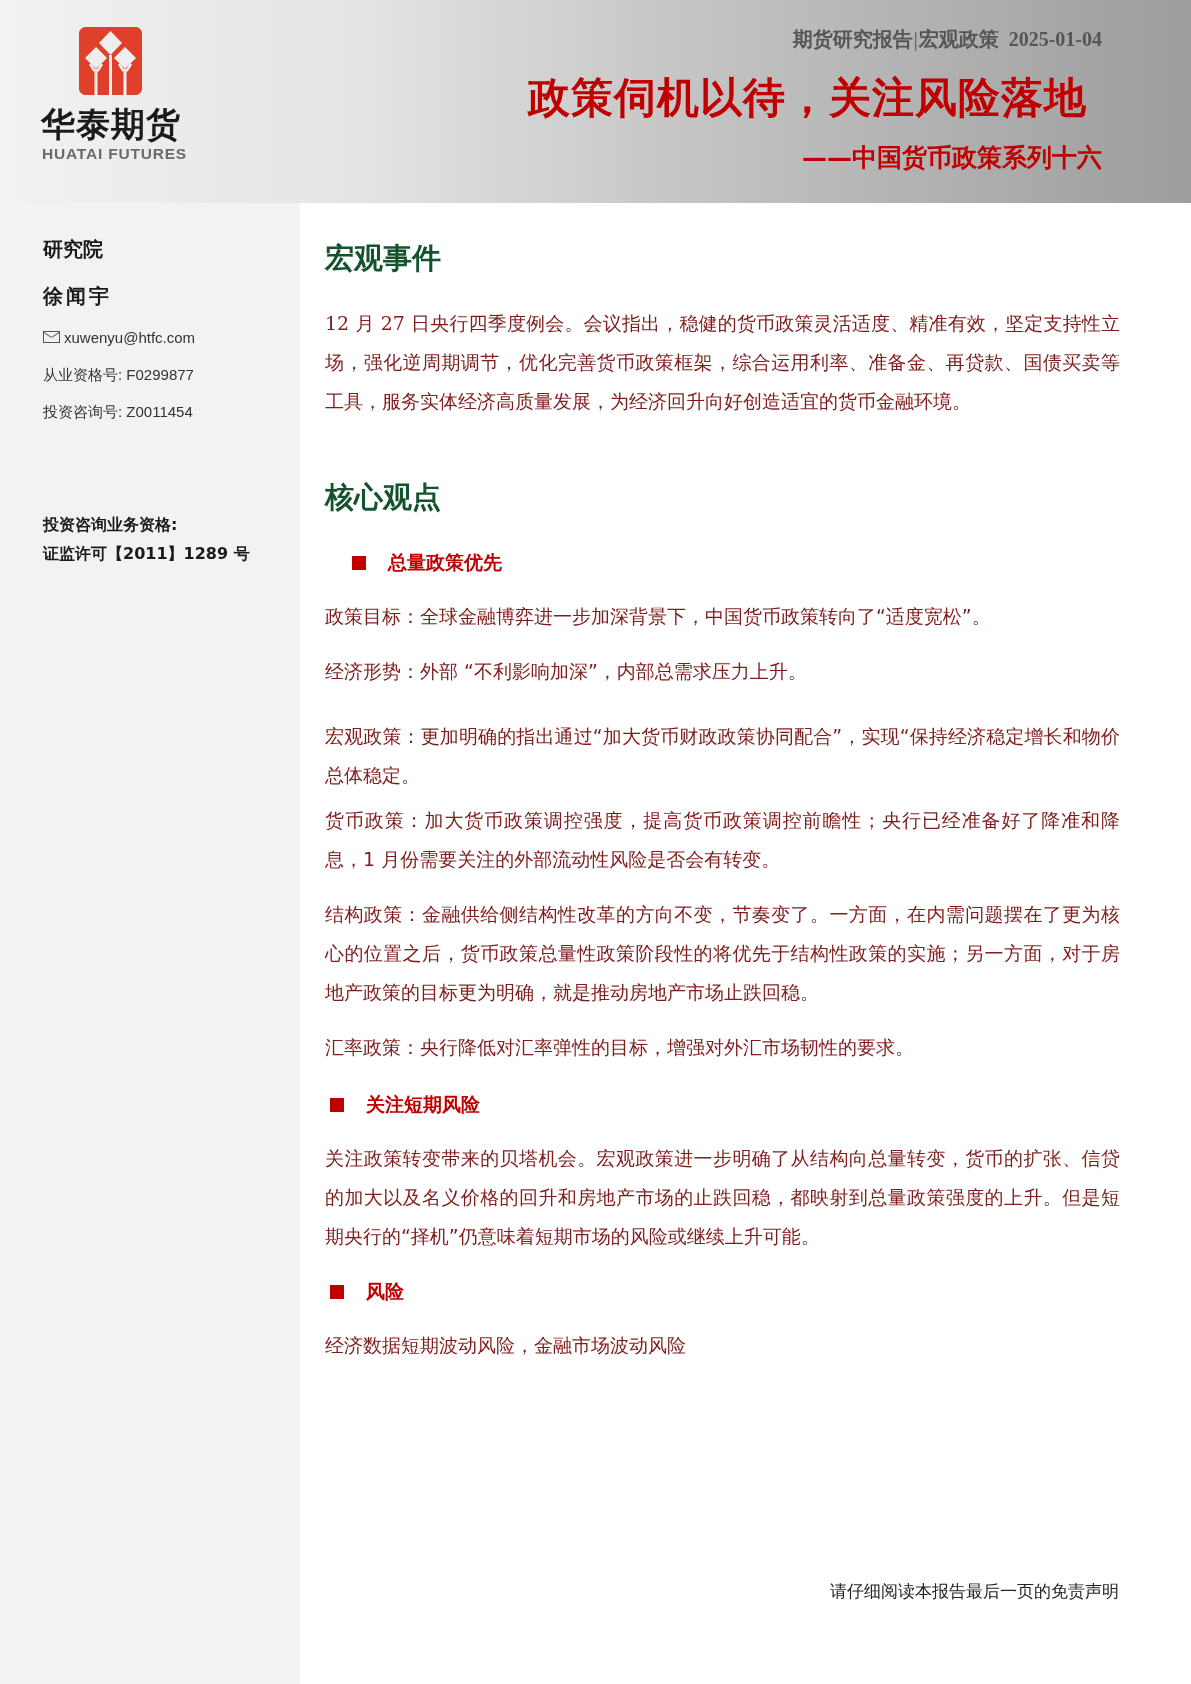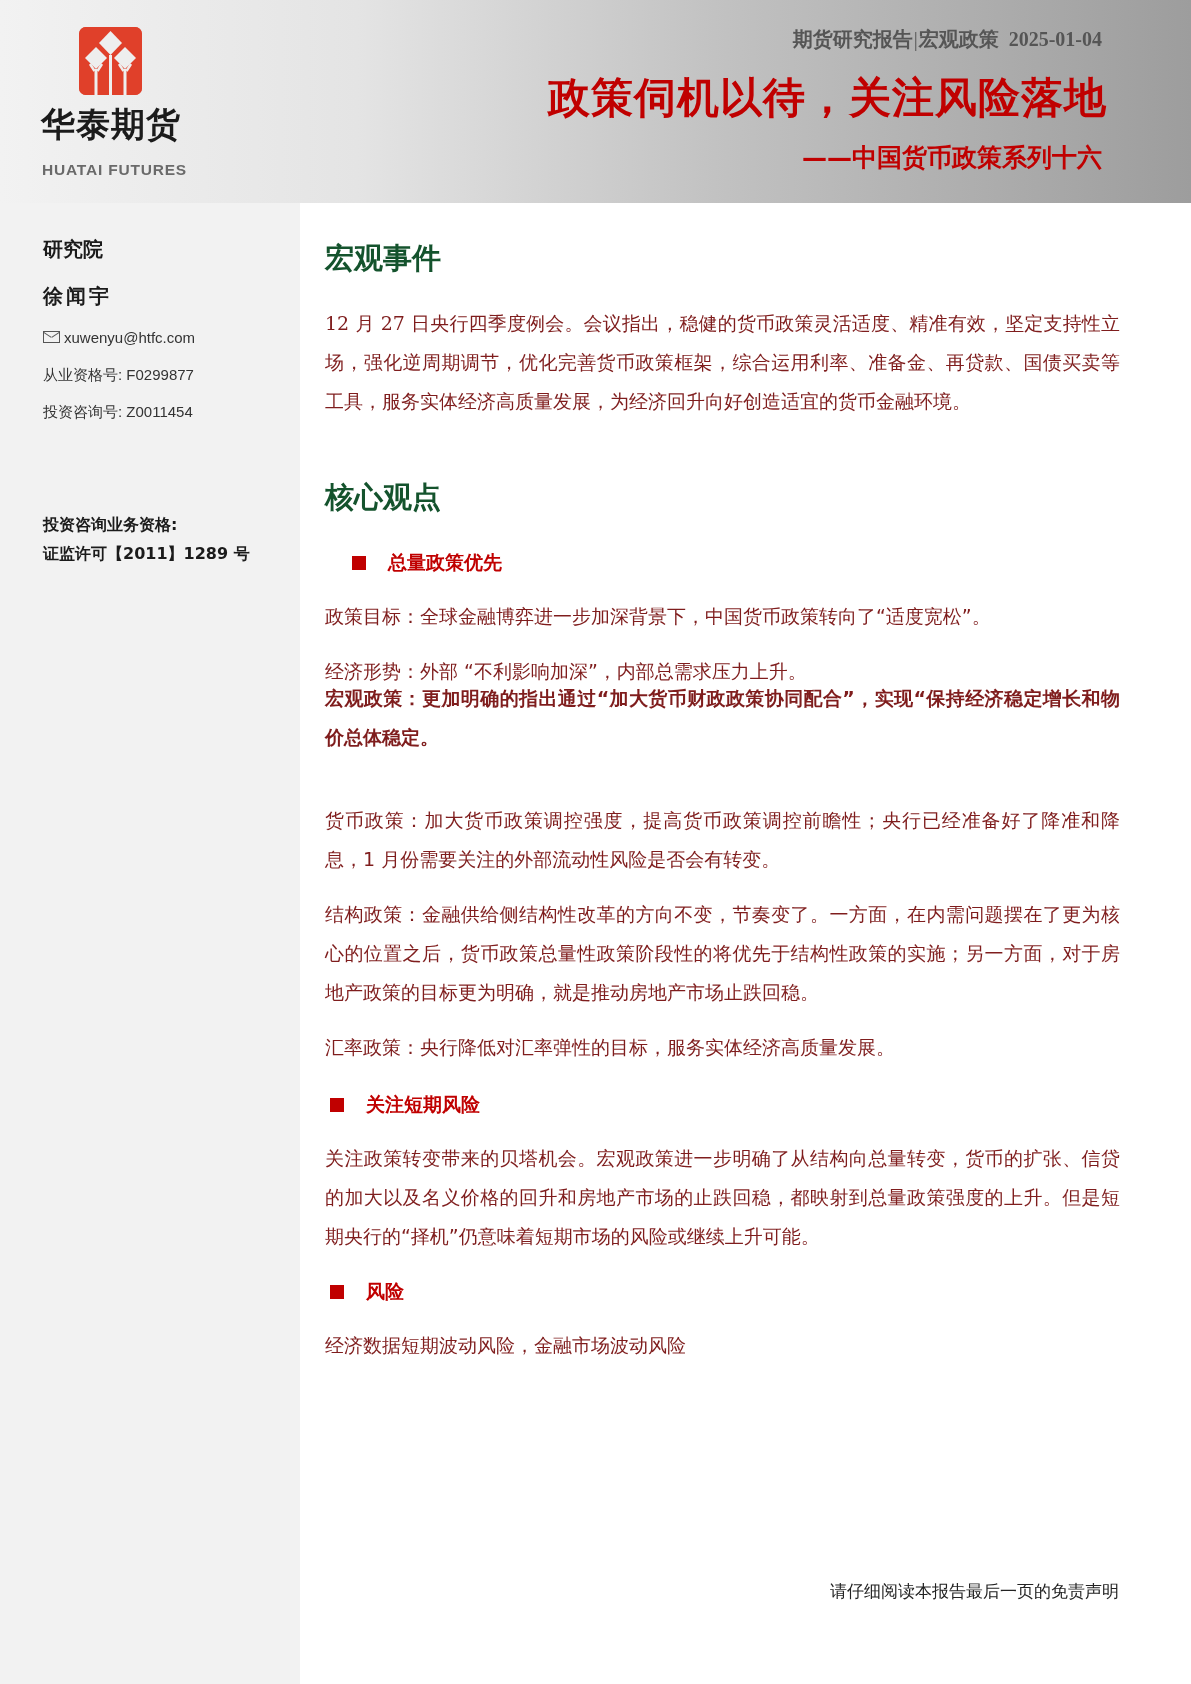--- a/index.html
+++ b/index.html
@@ -16,31 +16,31 @@
   }
   .logo-mark svg { display: block; }
   .logo-cn {
     position: absolute; left: 41px; top: 102px;
     font-family: "DejaVu Sans", sans-serif; font-weight: bold; font-size: 34px;
     color: #1b1b1b; letter-spacing: 1px;
   }
   .logo-en {
     position: absolute; left: 42px; top: 145px;
     font-family: "Liberation Sans", sans-serif; font-weight: bold; font-size: 15.5px;
-    color: #6a6a6a; letter-spacing: 0.8px; margin-top: 16px;
+    color: #6a6a6a; letter-spacing: 0.8px;
   }
   .report-meta {
     position: absolute; right: 89px; top: 26px;
     font-family: "Liberation Serif", "DejaVu Serif", serif; font-weight: bold;
     font-size: 20px; color: #555555; white-space: nowrap;
   }
   .report-meta .sep { color: #555; margin: 0 1px; font-weight: normal; }
   .report-meta .date { margin-left: 10px; }
   .report-title {
-    position: absolute; right: 84px; top: 70px;
+    position: absolute; right: 104px; top: 70px;
     font-family: "DejaVu Sans", sans-serif; font-weight: bold; font-size: 42px;
     color: #c00000; white-space: nowrap; letter-spacing: 1px;
   }
   .report-subtitle {
     position: absolute; right: 89px; top: 141px;
     font-family: "DejaVu Sans", sans-serif; font-weight: bold; font-size: 25px;
     color: #c00000; white-space: nowrap;
   }
 
   .sidebar {
@@ -158,24 +158,24 @@
   <div class="para" style="top:101px;">12 月 27 日央行四季度例会。会议指出，稳健的货币政策灵活适度、精准有效，坚定支持性立场，强化逆周期调节，优化完善货币政策框架，综合运用利率、准备金、再贷款、国债买卖等工具，服务实体经济高质量发展，为经济回升向好创造适宜的货币金融环境。</div>
 
   <div class="h1" style="top:275px;">核心观点</div>
 
   <div class="h2" style="top:347px;padding-left:22px;">
     <span class="bullet"></span>
     <span>总量政策优先</span>
   </div>
   <div class="para para-sans" style="top:394px;">政策目标：全球金融博弈进一步加深背景下，中国货币政策转向了“适度宽松”。</div>
   <div class="para para-sans" style="top:449px;">经济形势：外部 “不利影响加深”，内部总需求压力上升。</div>
-  <div class="para para-sans" style="top:476px;font-weight:bold;">宏观政策：更加明确的指出通过“加大货币财政政策协同配合”，实现“保持经济稳定增长和物价总体稳定。</div>
+  <div class="para para-sans" style="top:514px;">宏观政策：更加明确的指出通过“加大货币财政政策协同配合”，实现“保持经济稳定增长和物价总体稳定。</div>
   <div class="para para-sans" style="top:598px;">货币政策：加大货币政策调控强度，提高货币政策调控前瞻性；央行已经准备好了降准和降息，1 月份需要关注的外部流动性风险是否会有转变。</div>
   <div class="para para-sans" style="top:692px;">结构政策：金融供给侧结构性改革的方向不变，节奏变了。一方面，在内需问题摆在了更为核心的位置之后，货币政策总量性政策阶段性的将优先于结构性政策的实施；另一方面，对于房地产政策的目标更为明确，就是推动房地产市场止跌回稳。</div>
-  <div class="para para-sans" style="top:825px;">汇率政策：央行降低对汇率弹性的目标，服务实体经济高质量发展。</div>
+  <div class="para para-sans" style="top:825px;">汇率政策：央行降低对汇率弹性的目标，增强对外汇市场韧性的要求。</div>
 
   <div class="h2" style="top:889px;">
     <span class="bullet"></span>
     <span>关注短期风险</span>
   </div>
   <div class="para para-sans" style="top:936px;">关注政策转变带来的贝塔机会。宏观政策进一步明确了从结构向总量转变，货币的扩张、信贷的加大以及名义价格的回升和房地产市场的止跌回稳，都映射到总量政策强度的上升。但是短期央行的“择机”仍意味着短期市场的风险或继续上升可能。</div>
 
   <div class="h2" style="top:1076px;">
     <span class="bullet"></span>
     <span>风险</span>

